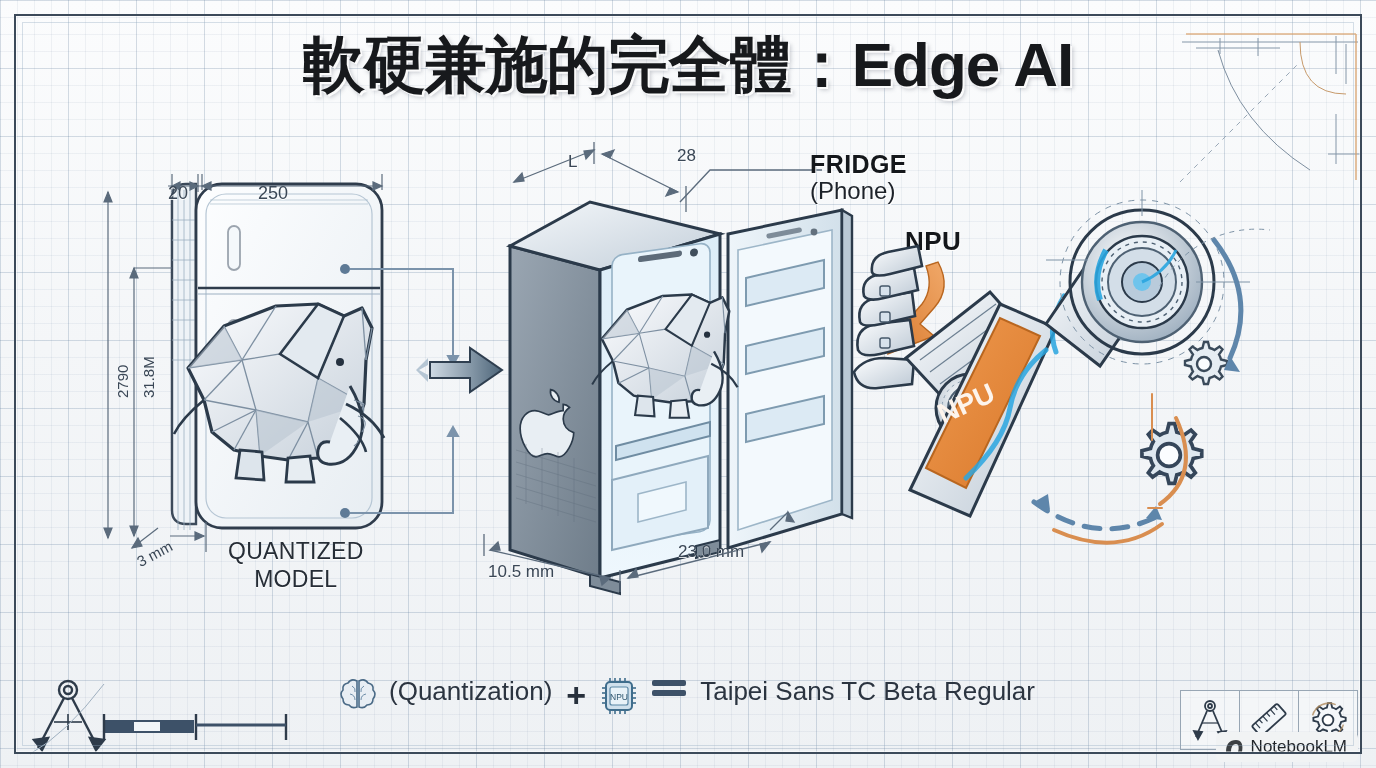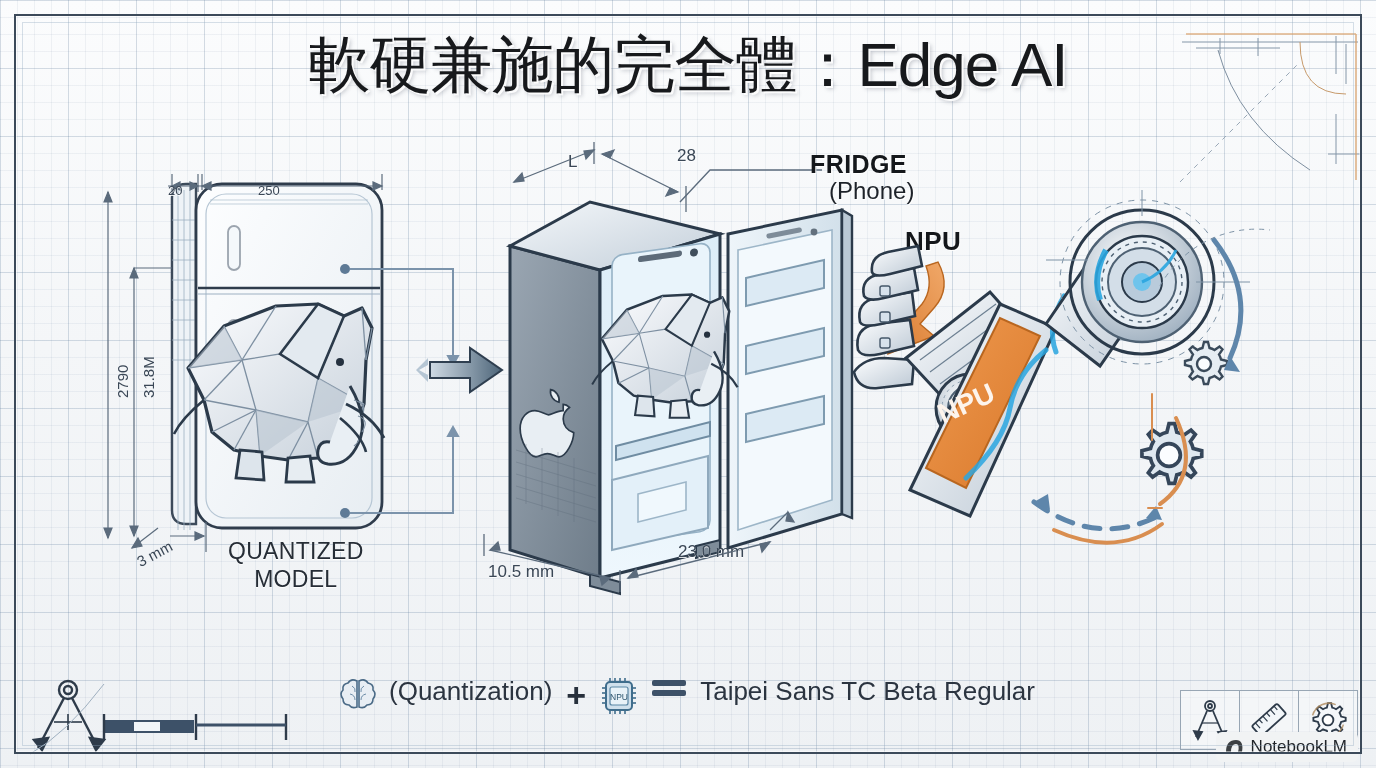--- a/index.html
+++ b/index.html
@@ -33,21 +33,21 @@
     border:2px solid #3c4a5a;box-sizing:border-box;
     box-shadow:inset 0 0 0 1px rgba(255,255,255,.5);
     pointer-events:none;
   }
   .vlight{position:absolute;left:22px;top:22px;right:22px;bottom:22px;
     border:1px solid rgba(140,165,190,.35);box-sizing:border-box;pointer-events:none;}
 
   
   .title{
     position:absolute;left:0;right:0;top:34px;text-align:center;
-    font-size:62px;line-height:1;font-weight:400;color:#17191c;
+    font-size:62px;line-height:1;font-weight:700;color:#17191c;
     letter-spacing:-1px;
     text-shadow:2px 2px 0 rgba(255,255,255,.9), 3px 3px 4px rgba(60,70,85,.28);
     white-space:nowrap;
   }
   
   .caption{
     position:absolute;left:0;right:0;top:608px;text-align:center;
     font-size:57px;line-height:1;font-weight:700;color:#17191c;
     letter-spacing:-1.5px;
     text-shadow:2px 2px 0 rgba(255,255,255,.9), 3px 3px 4px rgba(60,70,85,.28);
@@ -59,30 +59,30 @@
     font-size:26px;color:#2b3440;white-space:nowrap;
   }
   .subcaption .plus{font-size:34px;font-weight:700;color:#27303c;}
   .subcaption .eq{
     display:inline-block;width:34px;
   }
   .subcaption .eq i{display:block;height:6px;background:#3d5168;border-radius:2px;margin:4px 0;}
 
   
   .dim{
-    position:absolute;font-size:13px;color:#3a4756;white-space:nowrap;
+    position:absolute;font-size:18px;color:#3a4756;white-space:nowrap;
     text-shadow:0 1px 0 rgba(255,255,255,.85);
   }
   .dimbig{font-size:17px;}
   .callout{
     position:absolute;white-space:nowrap;
     text-shadow:1px 1px 0 rgba(255,255,255,.9);
   }
   .callout .big{display:block;font-size:25px;font-weight:700;color:#14171b;letter-spacing:.4px;}
-  .callout .sub{display:block;font-size:24px;color:#1d2229;margin-top:-2px;margin-left:19px;}
+  .callout .sub{display:block;font-size:24px;color:#1d2229;margin-top:-2px;}
   .modeltxt{
     position:absolute;text-align:center;font-size:23px;color:#262d36;
     line-height:1.22;letter-spacing:.3px;white-space:nowrap;
     text-shadow:0 1px 0 rgba(255,255,255,.9);
   }
   .npu-label{
     position:absolute;font-size:26px;font-weight:700;color:#14171b;letter-spacing:.4px;
     text-shadow:1px 1px 0 rgba(255,255,255,.9);
   }
   .vert{

